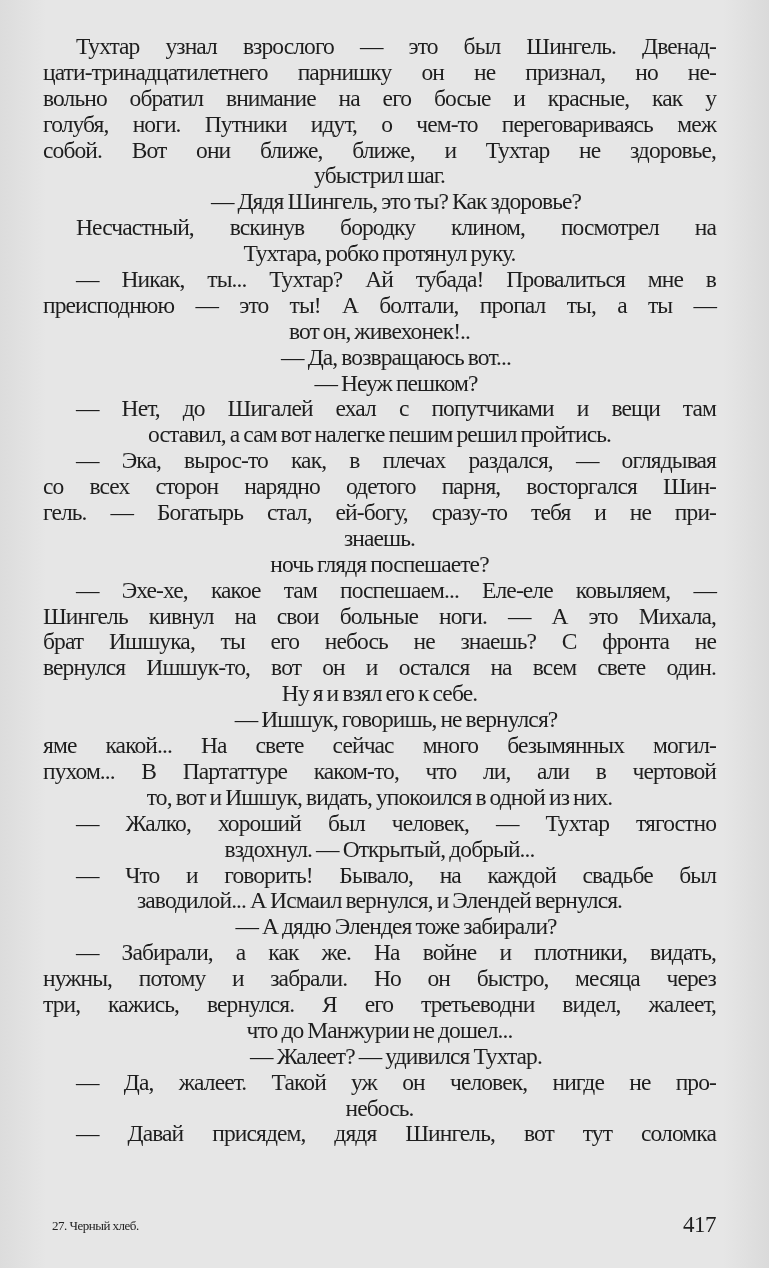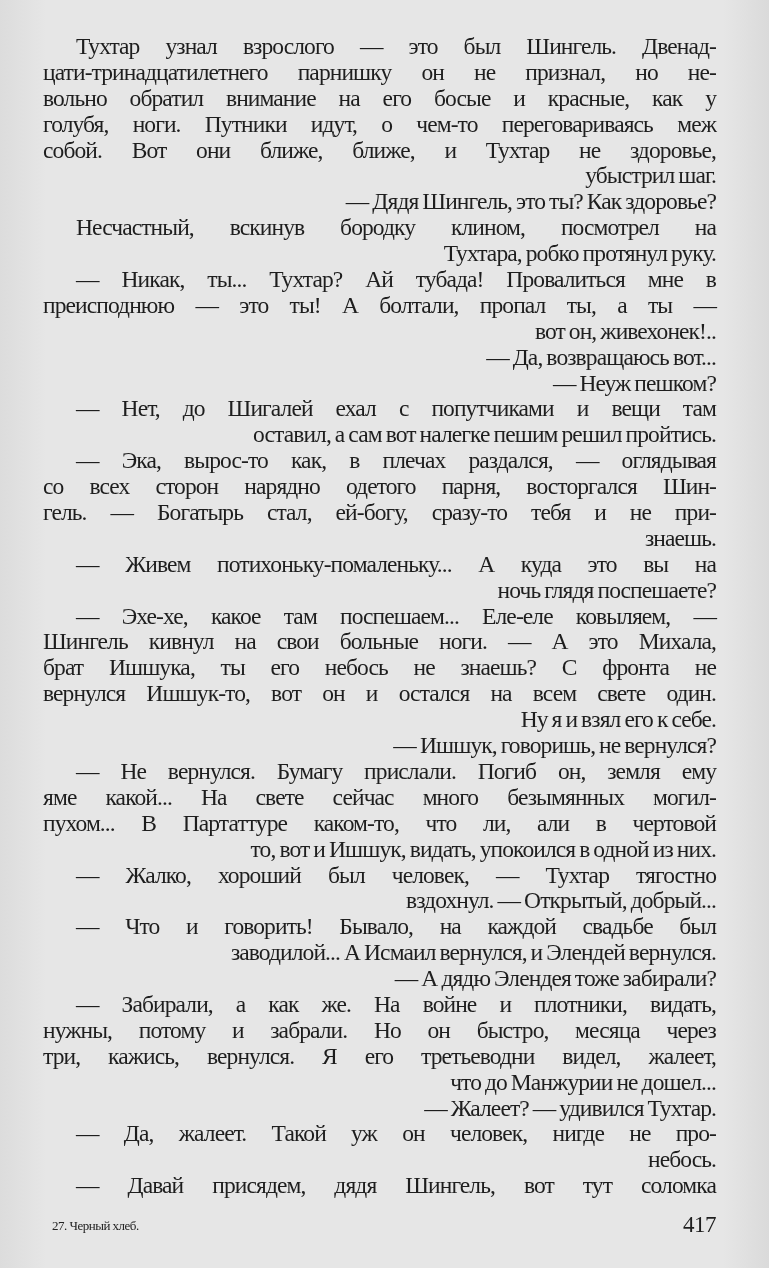--- a/index.html
+++ b/index.html
@@ -36,21 +36,21 @@
     overflow: visible;
   }
   .line.j {
     text-align: justify;
     text-align-last: justify;
     white-space: normal;
     letter-spacing: -0.9px;
     word-spacing: -1px;
   }
   .line.e {
-    text-align: right;
+    text-align: center;
     letter-spacing: -0.9px;
     word-spacing: -1px;
   }
   .line.indent {
     padding-left: 33px;
   }
   .line.j.indent { width: 640px; }
   .footer {
     position: absolute;
     left: 40px;
@@ -94,29 +94,27 @@
       <div class="line j">преисподнюю — это ты! А болтали, пропал ты, а ты —</div>
       <div class="line e">вот он, живехонек!..</div>
       <div class="line e indent">— Да, возвращаюсь вот...</div>
       <div class="line e indent">— Неуж пешком?</div>
       <div class="line j indent">— Нет, до Шигалей ехал с попутчиками и вещи там</div>
       <div class="line e">оставил, а сам вот налегке пешим решил пройтись.</div>
       <div class="line j indent">— Эка, вырос-то как, в плечах раздался, — оглядывая</div>
       <div class="line j">со всех сторон нарядно одетого парня, восторгался Шин-</div>
       <div class="line j">гель. — Богатырь стал, ей-богу, сразу-то тебя и не при-</div>
       <div class="line e">знаешь.</div>
-      <div class="line j indent">— Живем потихоньку-помаленьку... А куда это вы на</div>
       <div class="line e">ночь глядя поспешаете?</div>
       <div class="line j indent">— Эхе-хе, какое там поспешаем... Еле-еле ковыляем, —</div>
       <div class="line j">Шингель кивнул на свои больные ноги. — А это Михала,</div>
       <div class="line j">брат Ишшука, ты его небось не знаешь? С фронта не</div>
       <div class="line j">вернулся Ишшук-то, вот он и остался на всем свете один.</div>
       <div class="line e">Ну я и взял его к себе.</div>
       <div class="line e indent">— Ишшук, говоришь, не вернулся?</div>
-      <div class="line j indent">— Не вернулся. Бумагу прислали. Погиб он, земля ему</div>
       <div class="line j">яме какой... На свете сейчас много безымянных могил-</div>
       <div class="line j">пухом... В Партаттуре каком-то, что ли, али в чертовой</div>
       <div class="line e">то, вот и Ишшук, видать, упокоился в одной из них.</div>
       <div class="line j indent">— Жалко, хороший был человек, — Тухтар тягостно</div>
       <div class="line e">вздохнул. — Открытый, добрый...</div>
       <div class="line j indent">— Что и говорить! Бывало, на каждой свадьбе был</div>
       <div class="line e">заводилой... А Исмаил вернулся, и Элендей вернулся.</div>
       <div class="line e indent">— А дядю Элендея тоже забирали?</div>
       <div class="line j indent">— Забирали, а как же. На войне и плотники, видать,</div>
       <div class="line j">нужны, потому и забрали. Но он быстро, месяца через</div>

